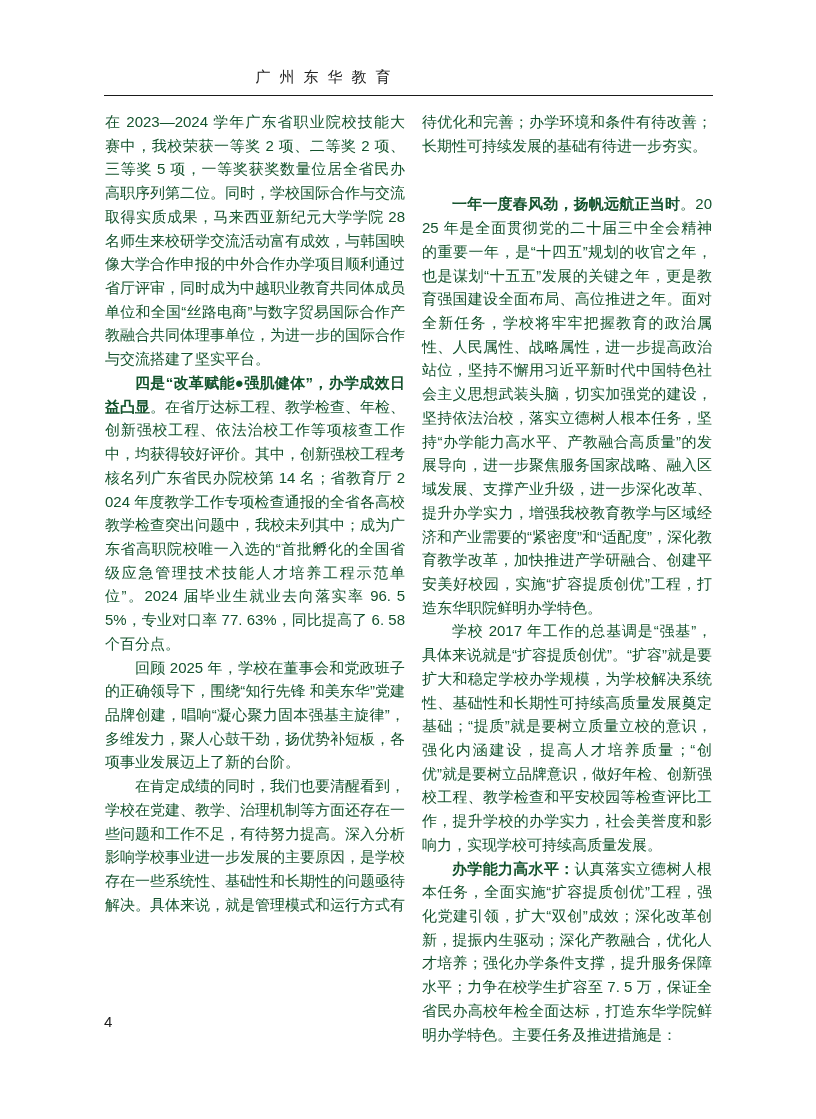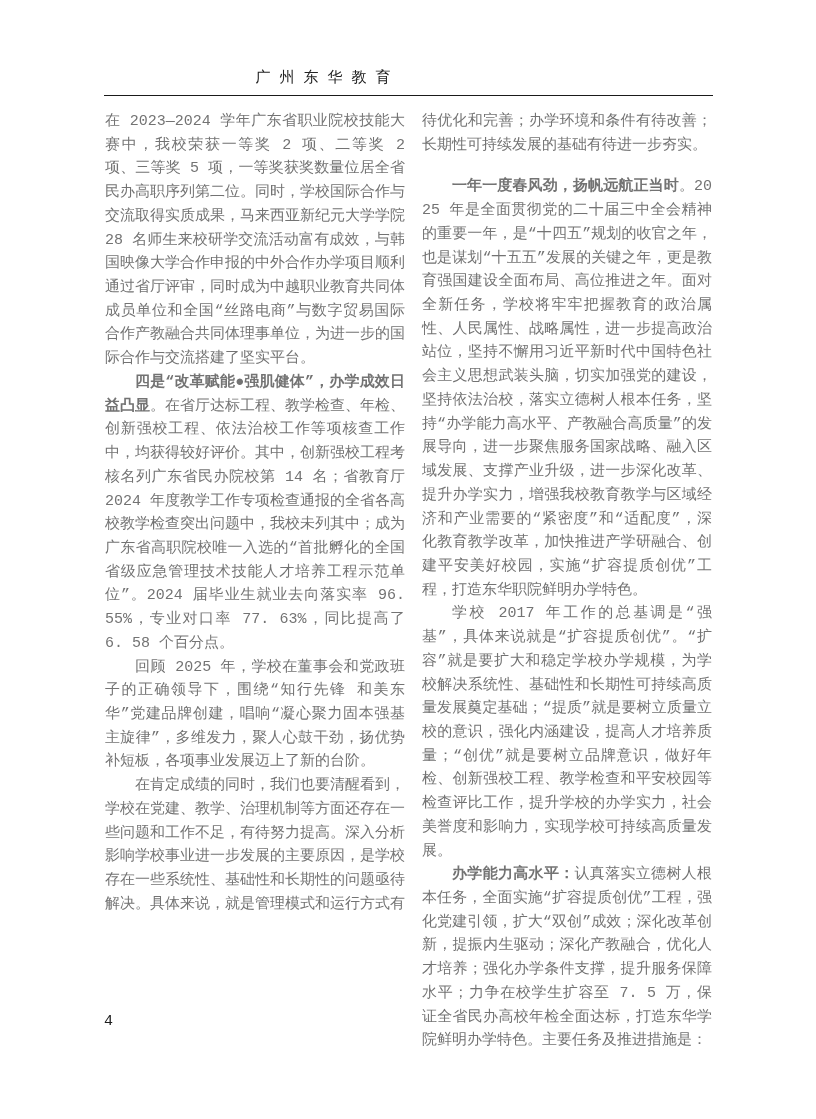--- a/index.html
+++ b/index.html
@@ -2,21 +2,21 @@
 <html><head>
 <meta charset="utf-8">
 <style>
   * { margin: 0; padding: 0; box-sizing: border-box; }
   html, body { width: 816px; height: 1119px; background: #ffffff; overflow: hidden; }
   .page {
     position: relative;
     width: 646px;
     height: 1119px;
     background: #ffffff;
-    font-family: Liberation Mono, monospace;
+    font-family: Liberation Sans, sans-serif;
     color: #1c1c1c;
   }
   .header-title {
     position: absolute;
     top: 68px;
     left: 0;
     width: 100%;
     text-align: center;
     font-size: 15px;
     letter-spacing: 9px;
@@ -40,25 +40,25 @@
     display: flex;
     justify-content: space-between;
   }
   .column { display: block; }
   .column.left  { width: 300px; }
   .column.right { width: 290px; }
   .column p {
     font-size: 15px;
     line-height: 23.72px;
     text-align: justify;
-    color: #737373;
+    color: #14532d;
     word-break: break-all;
   }
   .column p.indent { text-indent: 2em; }
-  .column p.space-before { margin-top: 18px; }
+  .column p.space-before { margin-top: 35px; }
   .column p strong { font-weight: bold; }
   .page-number {
     position: absolute;
     top: 1013px;
     left: 104px;
     font-size: 15px;
     color: #1c1c1c;
   }
 </style>
 </head>

